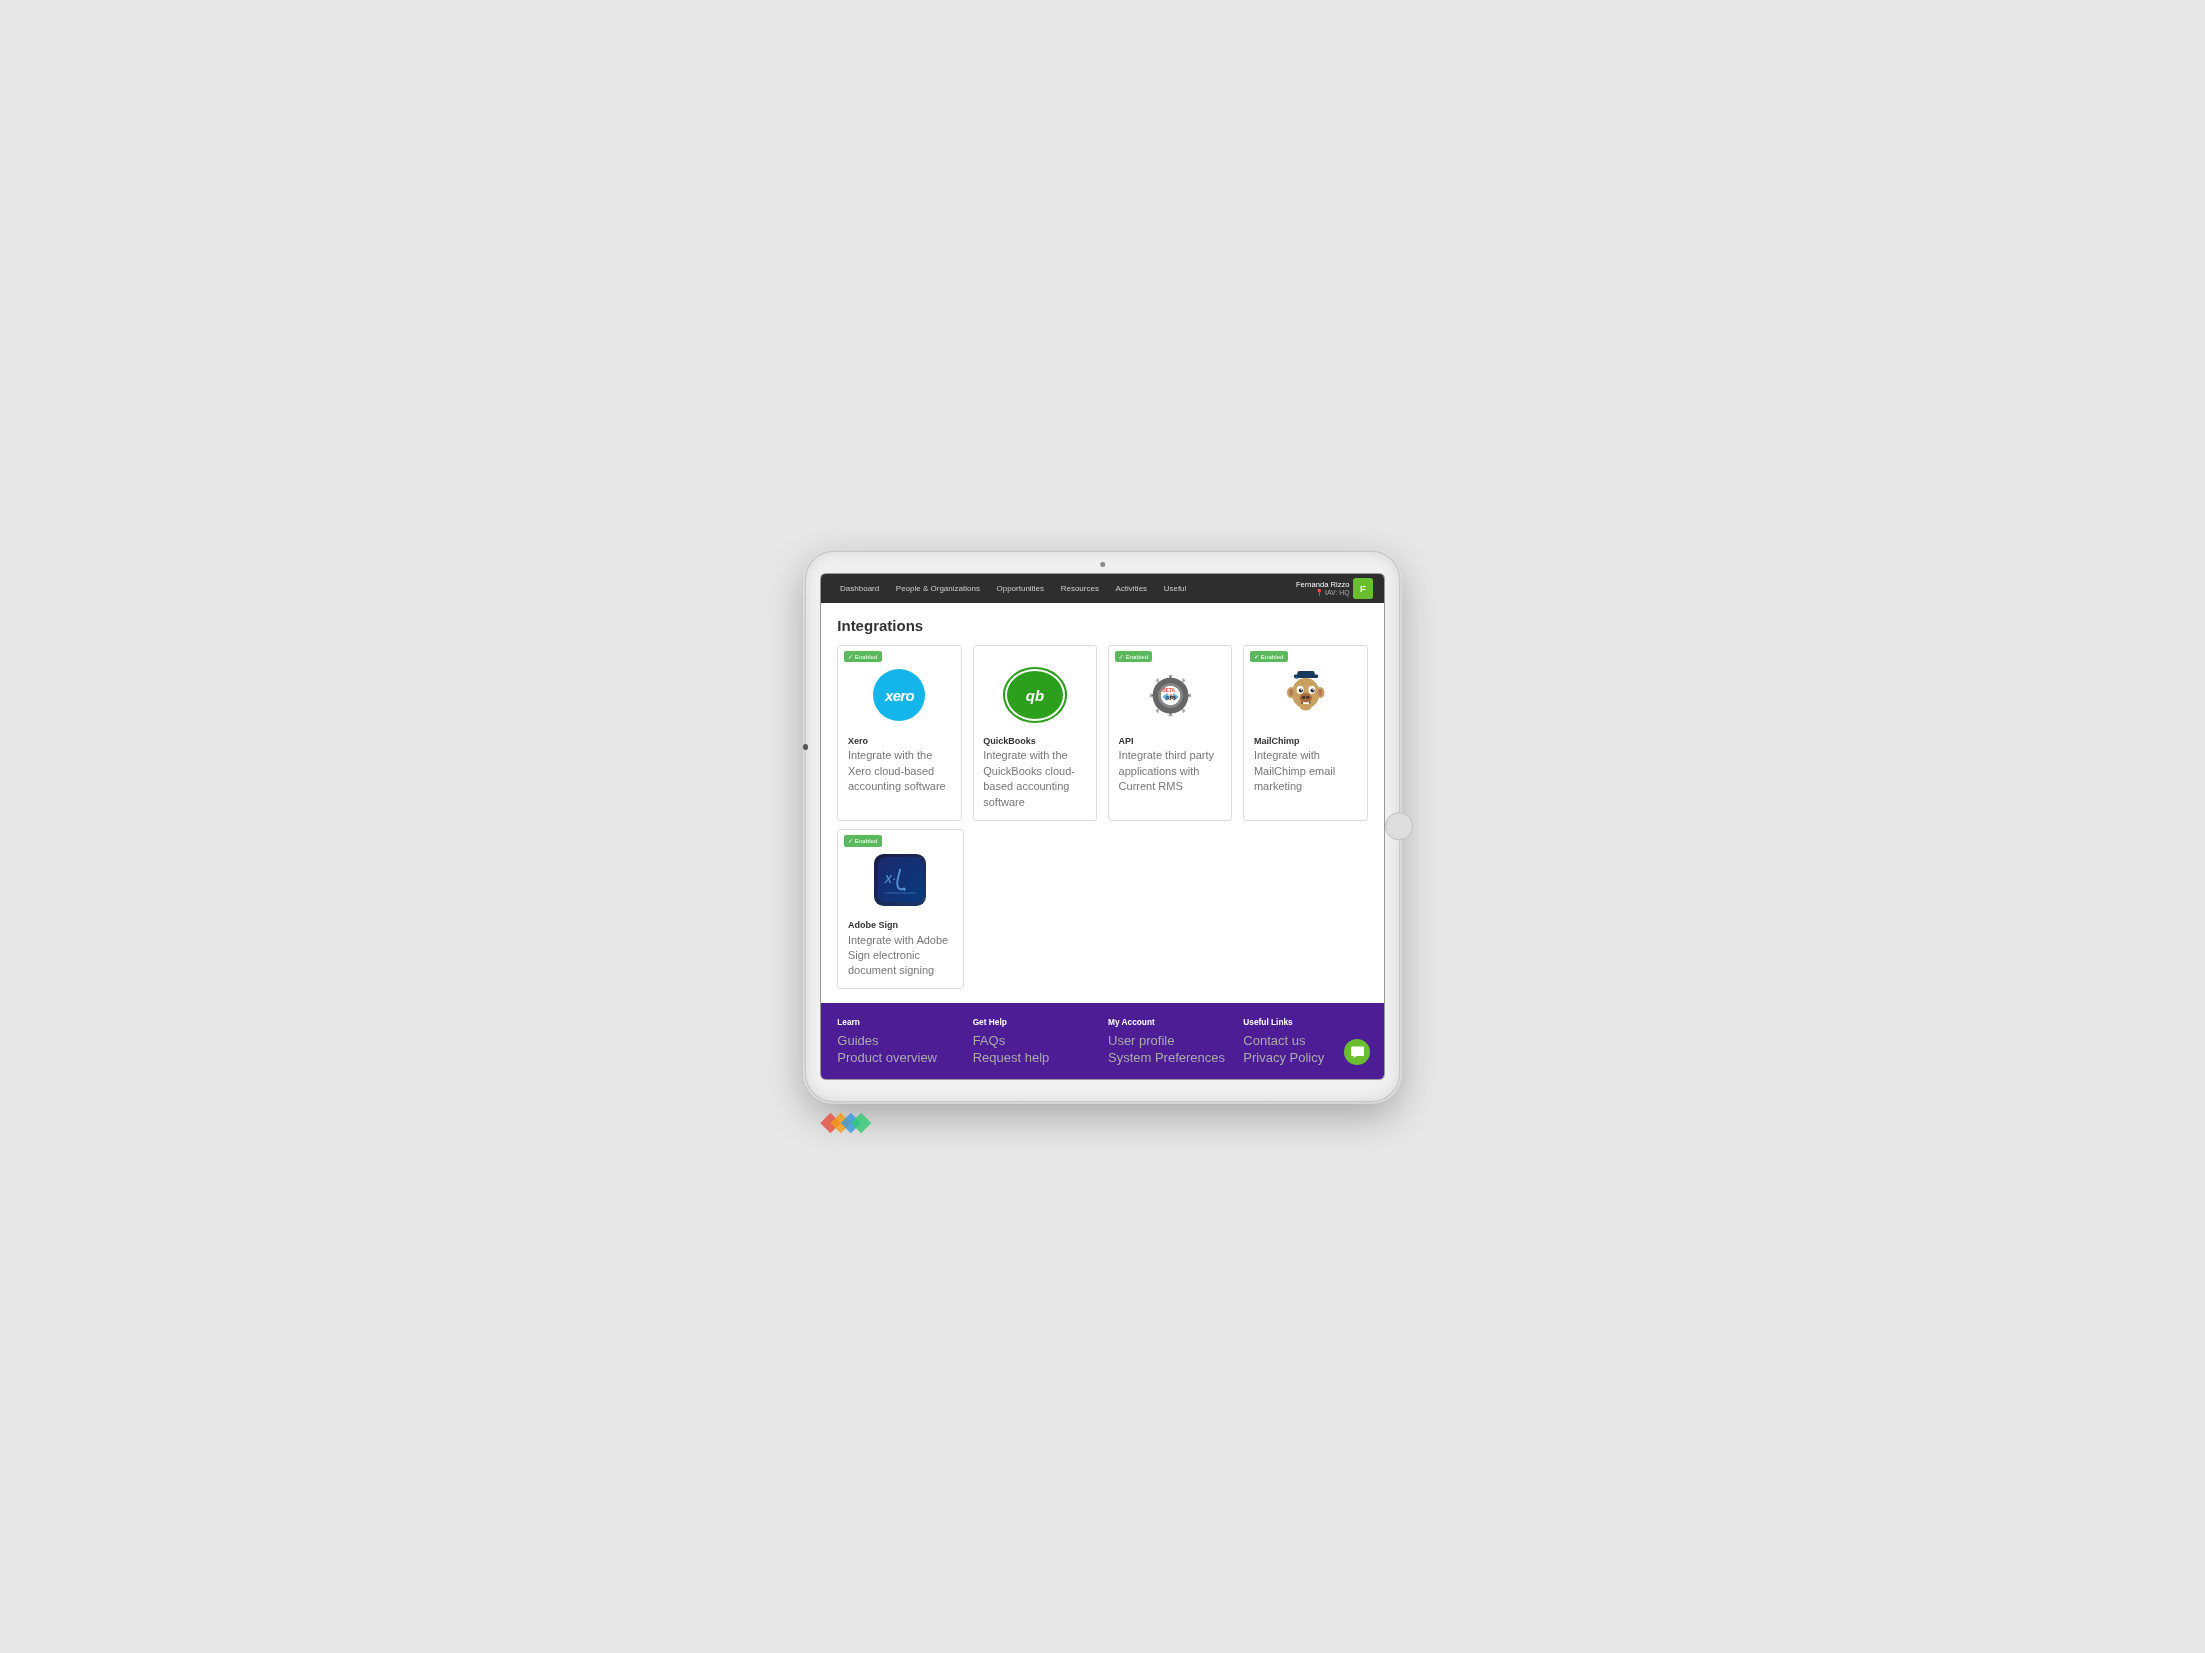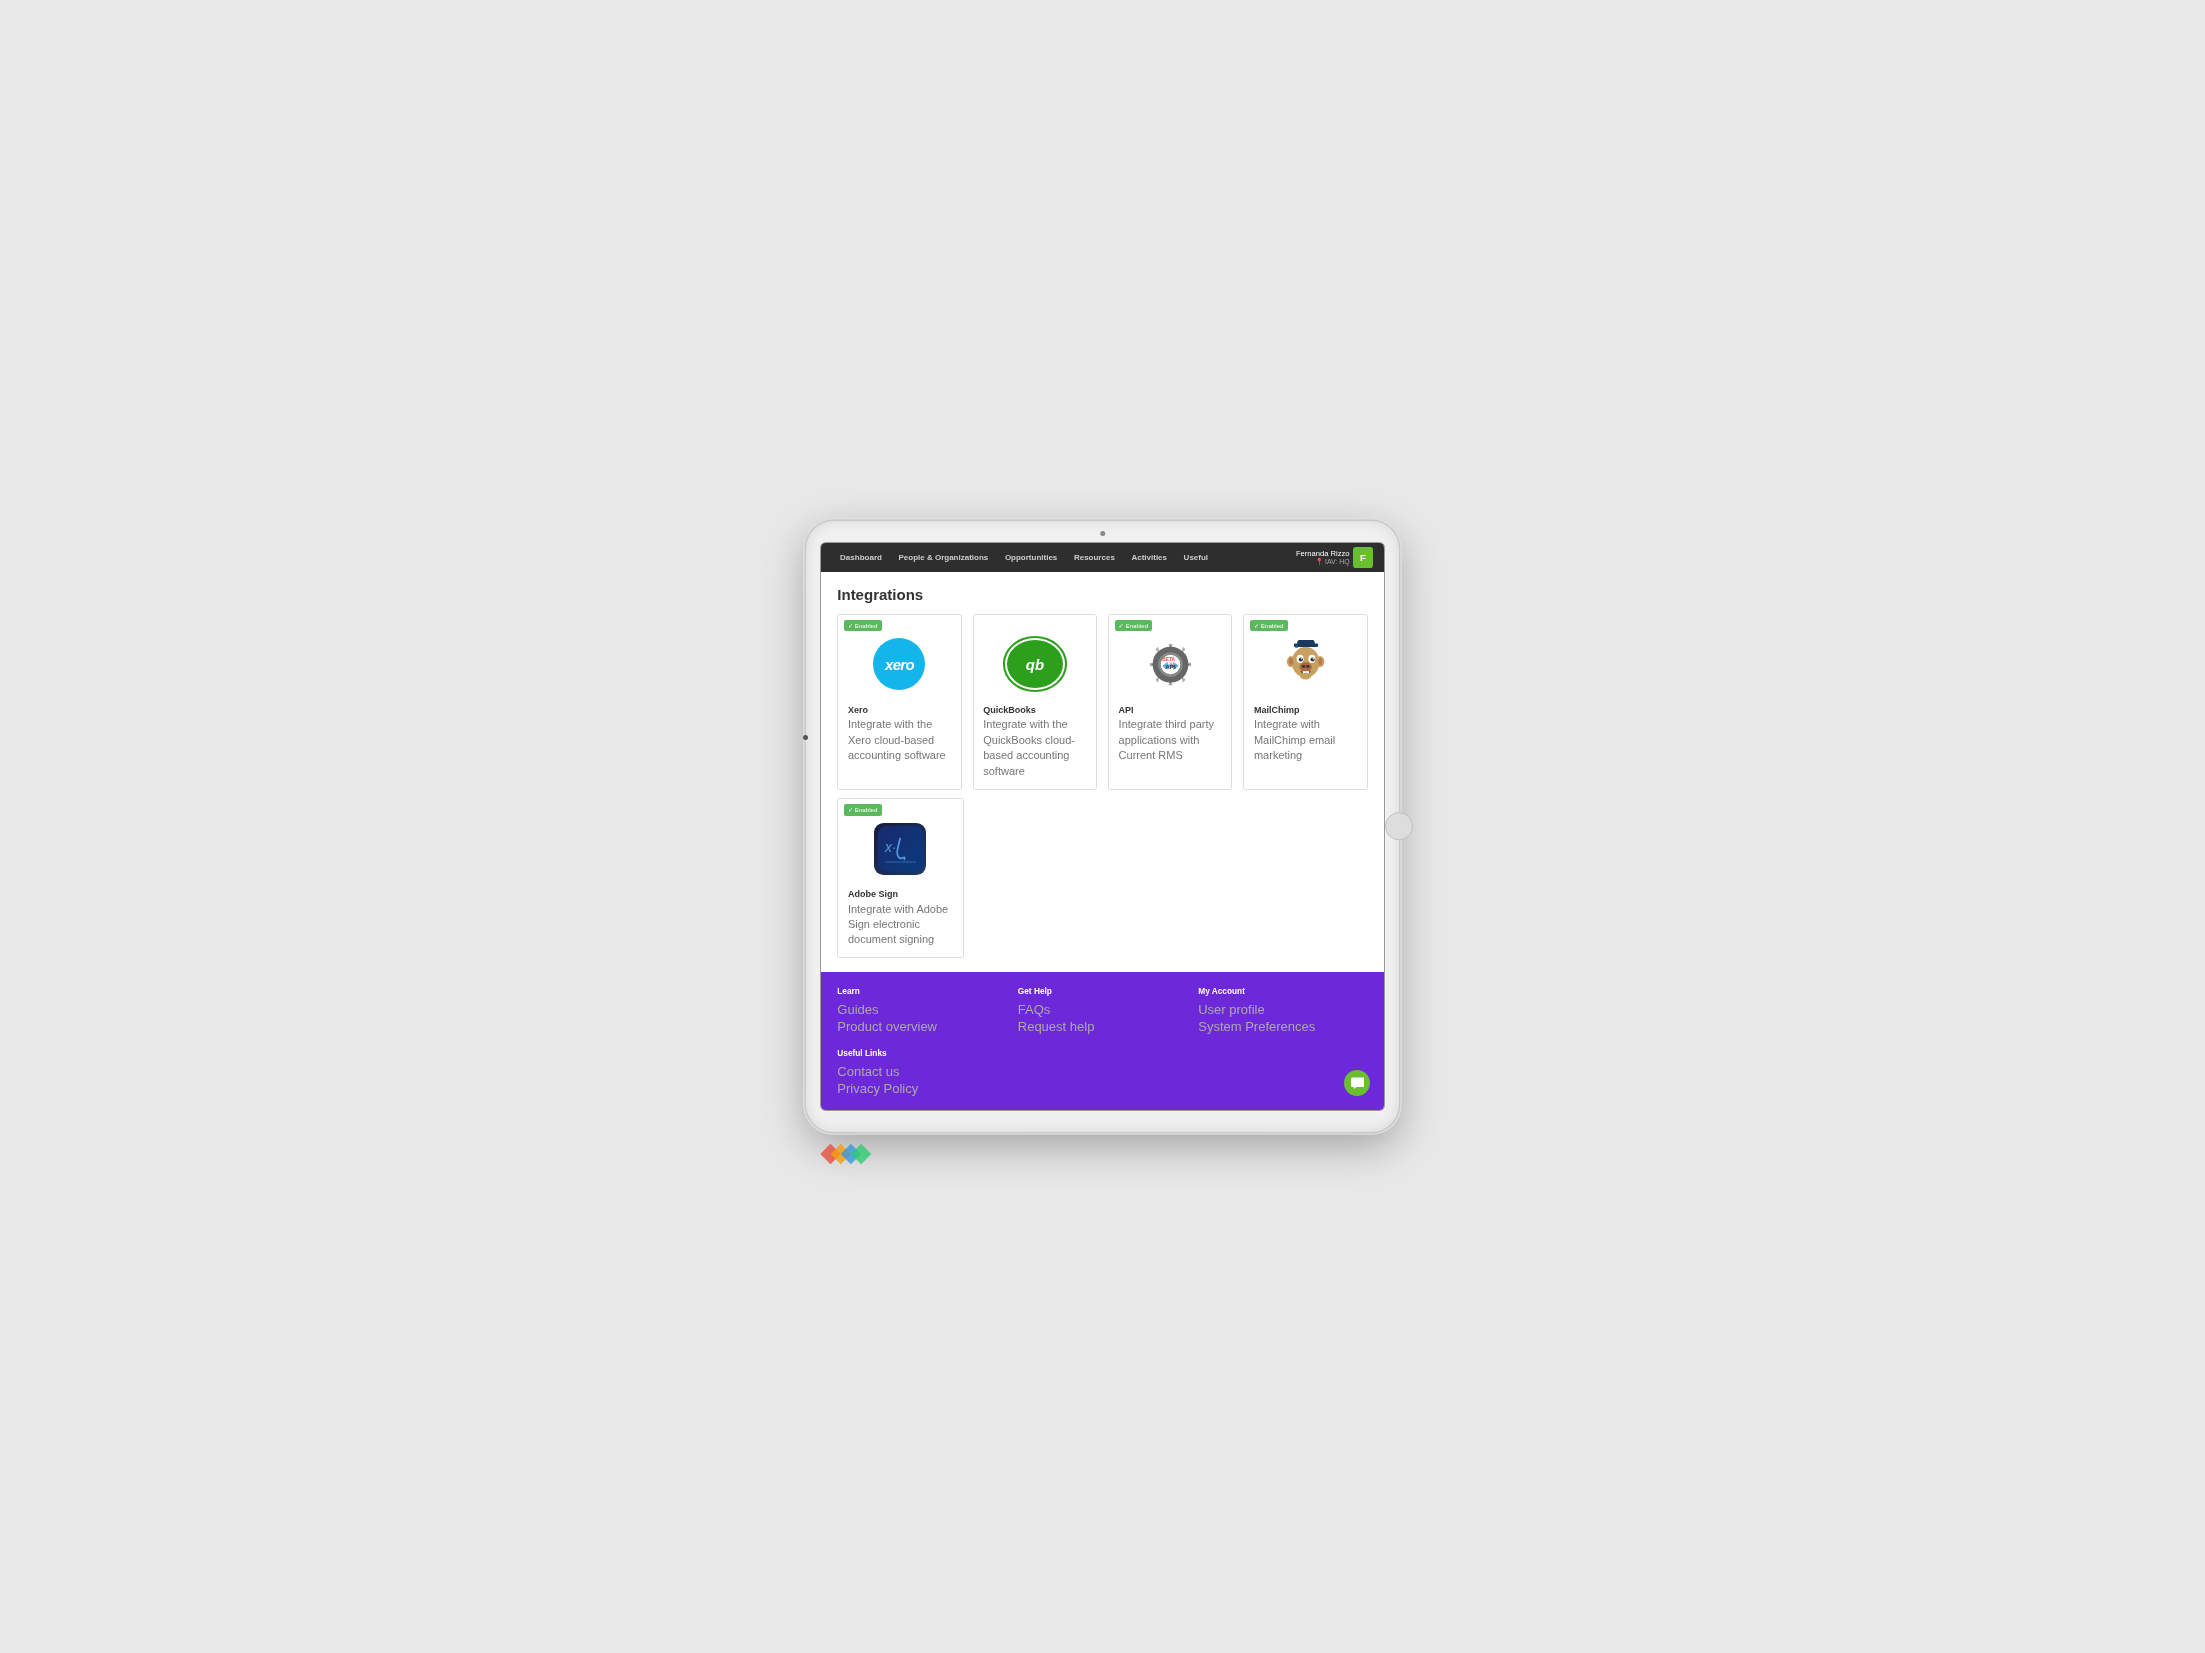--- a/index.html
+++ b/index.html
@@ -74,21 +74,20 @@
       align-items: center;
       padding: 0 11px;
       height: 29px;
     }
 
     .nav-links {
       display: flex;
       align-items: flex-end;
       flex: 1;
       gap: 0;
-      font-weight: bold;
     }
 
     .nav-link {
       color: #ccc;
       font-size: 8px;
       padding: 0 8.3px;
       height: 29px;
       display: flex;
       align-items: center;
       cursor: pointer;
@@ -257,25 +256,25 @@
     
     .integrations-row2 {
       display: grid;
       grid-template-columns: repeat(4, 1fr);
       gap: 8.3px;
       margin-top: 8.3px;
     }
 
     
     .footer {
-      background: #6d28d9;
+      background: #4c1d95;
       color: #ccc;
       padding: 13.8px 16.5px 11px;
       display: grid;
-      grid-template-columns: repeat(3, 1fr);
+      grid-template-columns: repeat(4, 1fr);
       gap: 11px;
     }
 
     .footer-col-title {
       color: #fff;
       font-size: 8.3px;
       font-weight: 600;
       margin-bottom: 5.5px;
     }
 

